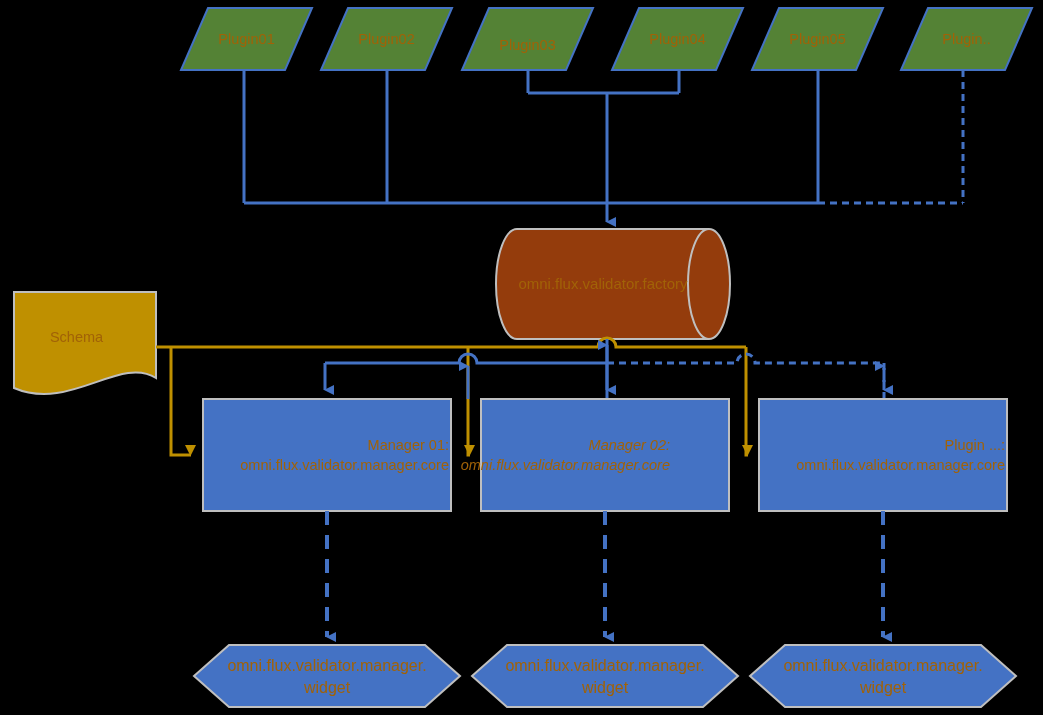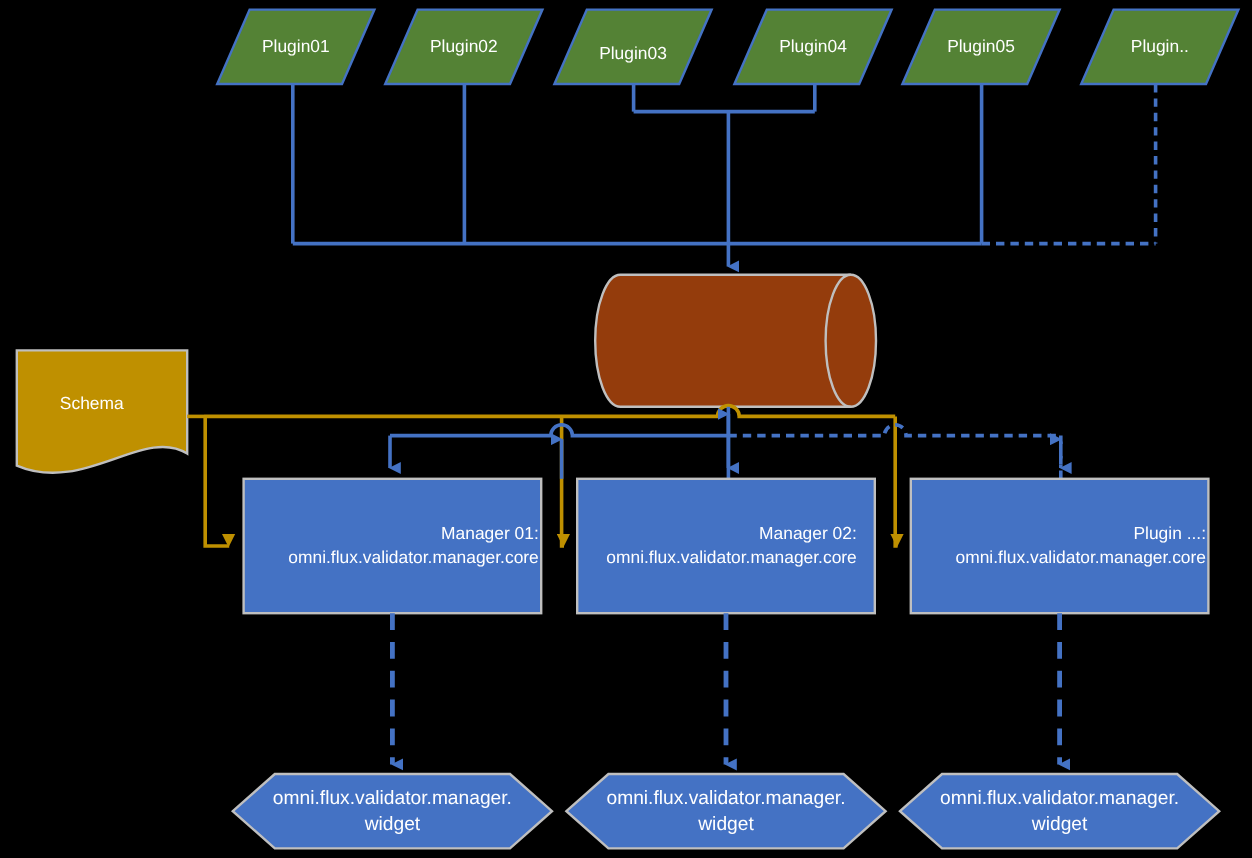--- a/index.html
+++ b/index.html
@@ -20,21 +20,21 @@
   }
   #diagram-svg {
     position: absolute;
     left: 0;
     top: 0;
     width: 1043px;
     height: 715px;
   }
   .node-label {
     position: absolute;
-    color: #ffffff;
+    color: #a16207;
     text-align: center;
     line-height: 1.35;
     pointer-events: none;
     white-space: pre-line;
   }
   .lbl-plugin  { font-size: 14.5px; }
   .lbl-factory { font-size: 15px; }
   .lbl-schema  { font-size: 14.5px; }
   .lbl-manager { font-size: 14.5px; text-align: right; }
   .lbl-widget  { font-size: 16px; }
@@ -149,26 +149,27 @@
     </g>
   </svg>
 
   <div class="node-label lbl-plugin" style="left:181px; top:30px; width:131px;">Plugin01</div>
   <div class="node-label lbl-plugin" style="left:321px; top:30px; width:131px;">Plugin02</div>
   <div class="node-label lbl-plugin" style="left:462px; top:36px; width:131px;">Plugin03</div>
   <div class="node-label lbl-plugin" style="left:612px; top:30px; width:131px;">Plugin04</div>
   <div class="node-label lbl-plugin" style="left:752px; top:30px; width:131px;">Plugin05</div>
   <div class="node-label lbl-plugin" style="left:901px; top:30px; width:131px;">Plugin..</div>
 
+  <div class="node-label lbl-factory" style="left:497px; top:274px; width:212px;">omni.flux.validator.factory</div>
 
   <div class="node-label lbl-schema" style="left:14px; top:328px; width:125px;">Schema</div>
 
   <div class="node-label lbl-manager" style="left:205px; top:436px; width:244px;">Manager 01:
 omni.flux.validator.manager.core</div>
-  <div class="node-label lbl-manager" style="left:502px; top:436px; width:212px;">Manager 02:
+  <div class="node-label lbl-manager" style="left:458px; top:436px; width:212px;font-style:italic;">Manager 02:
 omni.flux.validator.manager.core</div>
   <div class="node-label lbl-manager" style="left:761px; top:436px; width:244px;">Plugin ...:
 omni.flux.validator.manager.core</div>
 
   <div class="node-label lbl-widget" style="left:212px; top:655px; width:230px;">omni.flux.validator.manager.
 widget</div>
   <div class="node-label lbl-widget" style="left:490px; top:655px; width:230px;">omni.flux.validator.manager.
 widget</div>
   <div class="node-label lbl-widget" style="left:768px; top:655px; width:230px;">omni.flux.validator.manager.
 widget</div>

